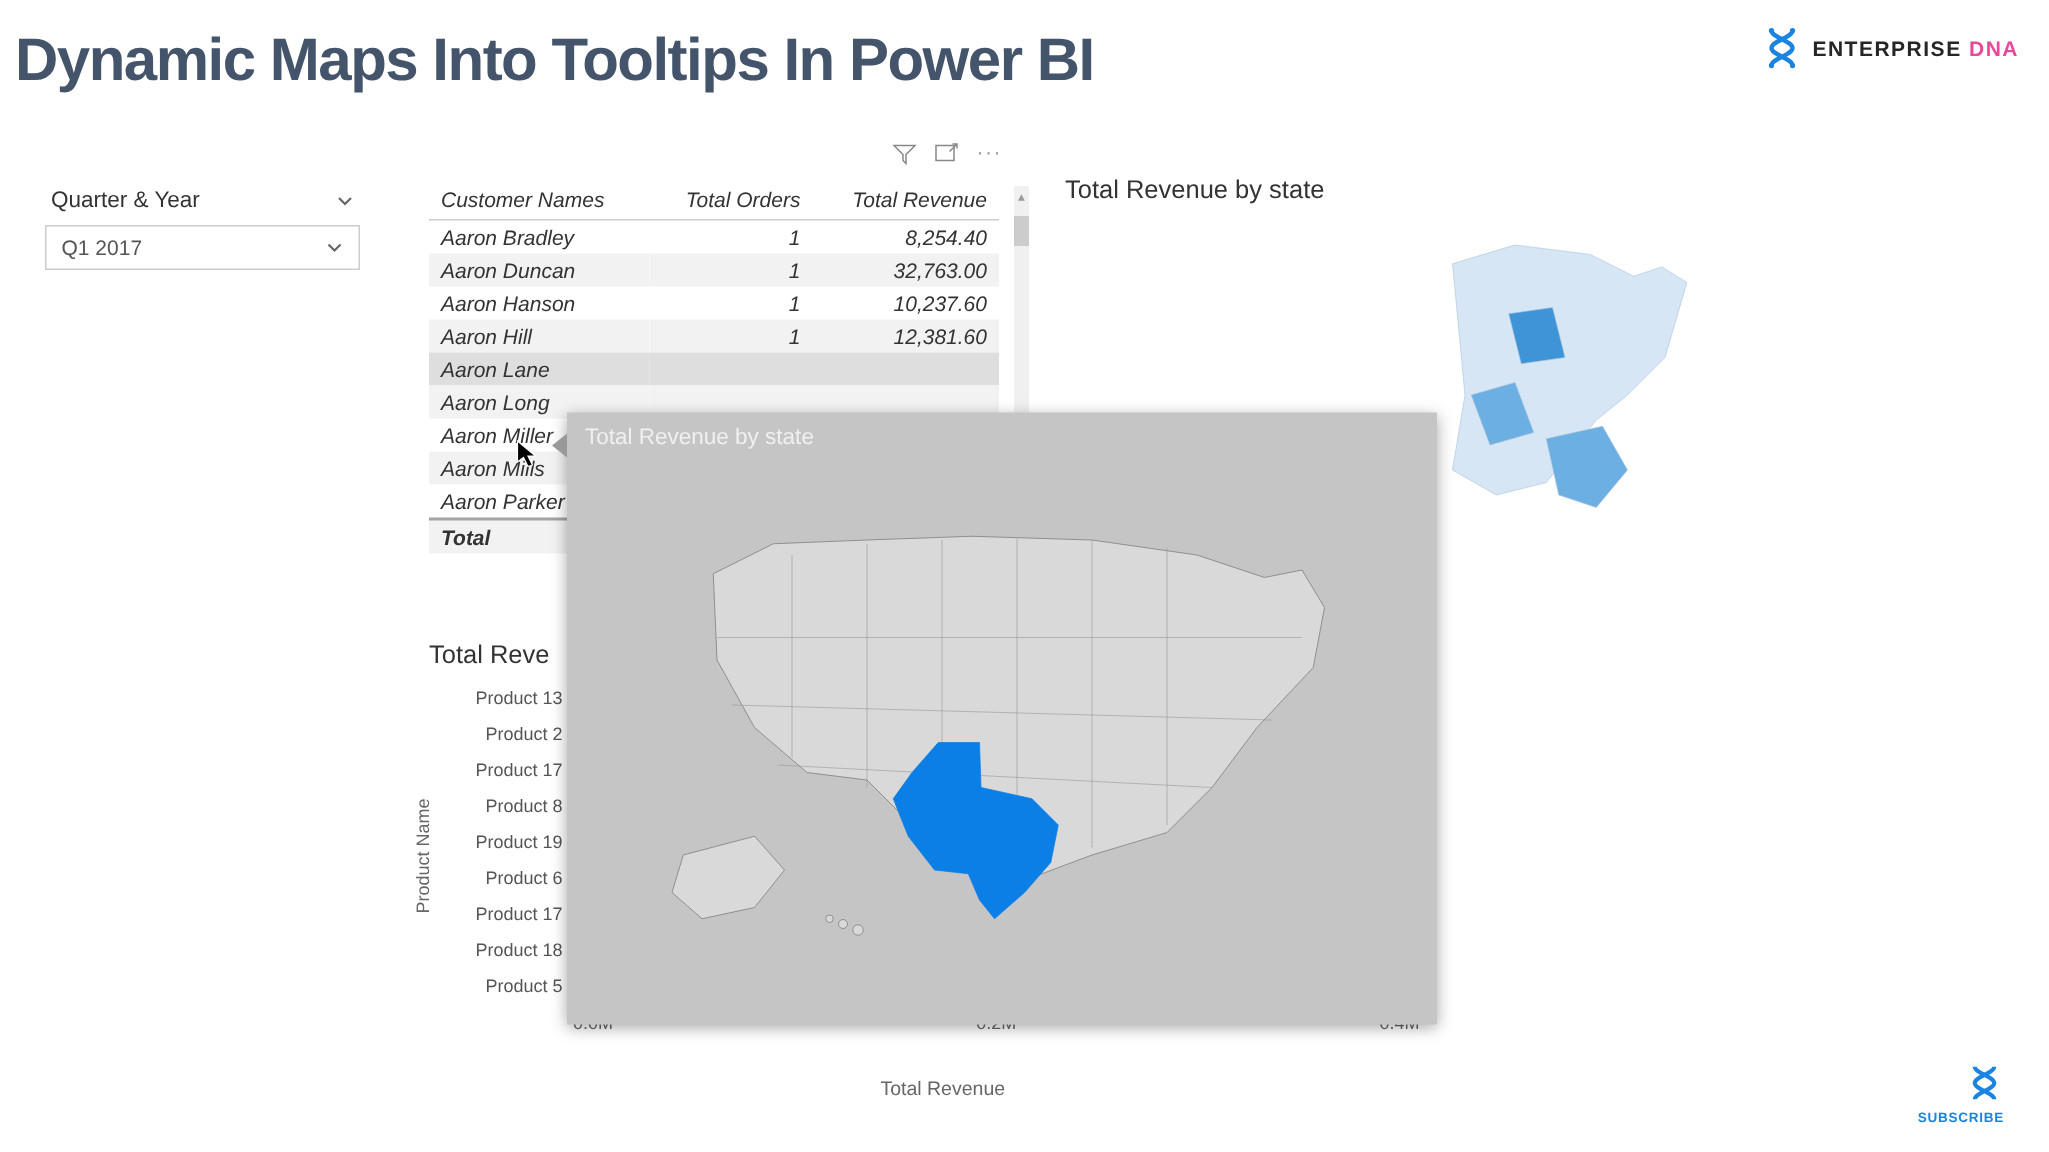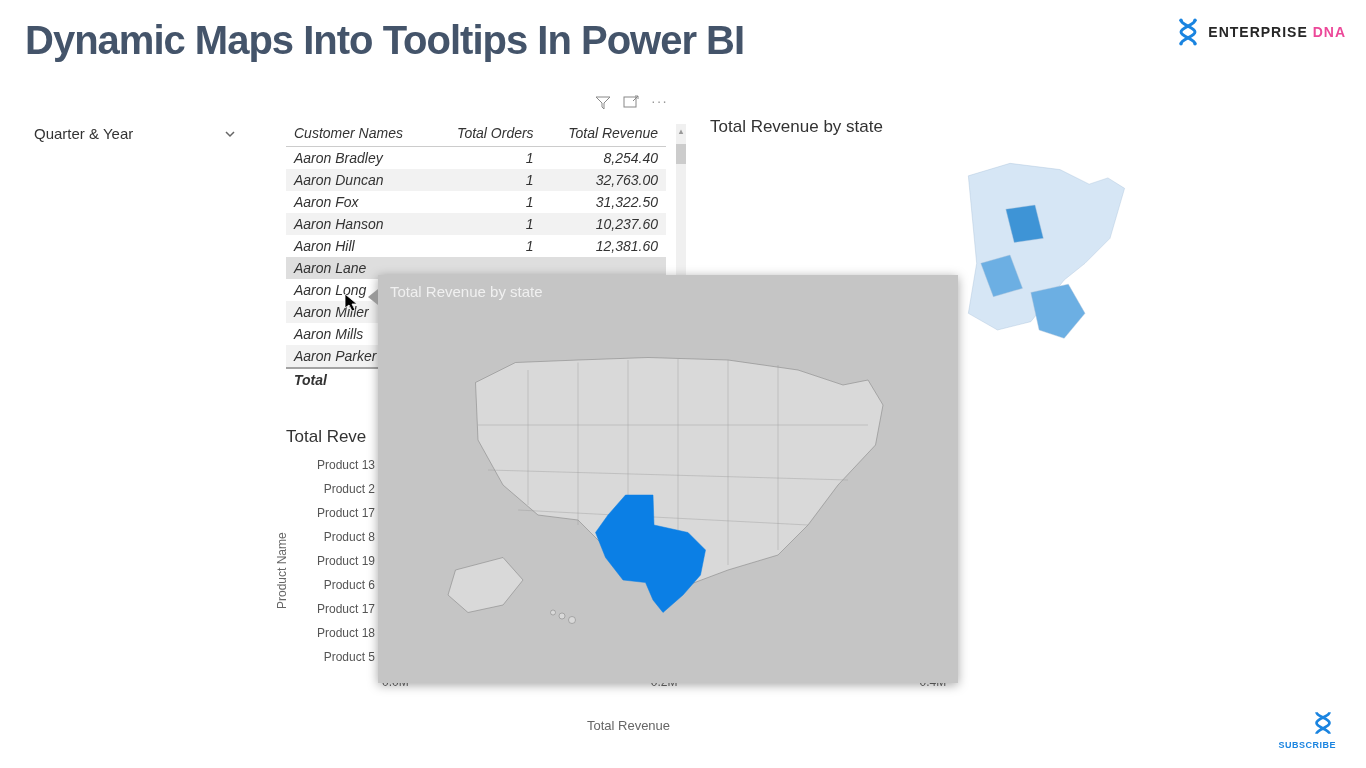--- a/index.html
+++ b/index.html
@@ -1,18 +1,18 @@
 <!DOCTYPE html>
 <html><head>
 <meta charset="utf-8">
 <style>
 * { margin: 0; padding: 0; box-sizing: border-box; }
 body { font-family: "Segoe UI", Arial, sans-serif; background: #fff; color: #333; width: 1366px; height: 768px; overflow: hidden; position: relative; }
 
-.header { position: absolute; top: 18px; left: 15px; right: 0; }
+.header { position: absolute; top: 18px; left: 0; right: 0; }
 .title { font-size: 40px; font-weight: 700; color: #44546a; letter-spacing: -1px; padding-left: 10px; }
 .logo { position: absolute; right: 20px; top: 0; display: flex; align-items: center; gap: 6px; }
 .logo-icon { width: 28px; height: 28px; }
 .logo-text { font-size: 14px; font-weight: 700; color: #262626; letter-spacing: 1px; white-space: nowrap; }
 .logo-text span { color: #ec4899; }
 
 .slicer-area { position: absolute; left: 30px; top: 125px; width: 210px; }
 .slicer-label { font-size: 15px; color: #333; display: flex; justify-content: space-between; align-items: center; width: 100%; padding: 0 4px 8px; }
 .slicer-dd { border: 1px solid #ccc; padding: 6px 10px; font-size: 14px; color: #555; display: flex; justify-content: space-between; align-items: center; }
 
@@ -74,20 +74,26 @@
   </div>
 </div>
 
 <div class="slicer-area">
   <div class="slicer-label">
     <span>Quarter &amp; Year</span>
     <svg width="12" height="12" viewBox="0 0 12 12">
         <path d="M2 4 L6 8 L10 4" stroke="#666" stroke-width="1.5" fill="none"></path>
       </svg>
   </div>
+  <div class="slicer-dd">
+    <span>Q1 2017</span>
+    <svg width="12" height="12" viewBox="0 0 12 12">
+        <path d="M2 4 L6 8 L10 4" stroke="#666" stroke-width="1.5" fill="none"></path>
+      </svg>
+  </div>
 </div>
 
 <div class="visual-icons">
   <svg viewBox="0 0 16 16">
       <path d="M1 2 L15 2 L9 8 L9 14 L7 12 L7 8 Z" fill="none" stroke="#888" stroke-width="1"></path>
     </svg>
   <svg viewBox="0 0 16 16">
       <rect x="1" y="2" width="12" height="10" fill="none" stroke="#888" stroke-width="1"></rect>
       <path d="M10 6 L15 1 M12 1 L15 1 L15 4" fill="none" stroke="#888" stroke-width="1"></path>
     </svg>
@@ -108,25 +114,20 @@
           <td>Aaron Bradley</td>
           <td>1</td>
           <td>8,254.40</td>
         </tr>
         <tr>
           <td>Aaron Duncan</td>
           <td>1</td>
           <td>32,763.00</td>
         </tr>
         <tr>
-          <td>Aaron Fox</td>
-          <td>1</td>
-          <td>31,322.50</td>
-        </tr>
-        <tr>
           <td>Aaron Hanson</td>
           <td>1</td>
           <td>10,237.60</td>
         </tr>
         <tr>
           <td>Aaron Hill</td>
           <td>1</td>
           <td>12,381.60</td>
         </tr>
         <tr class="highlight">

